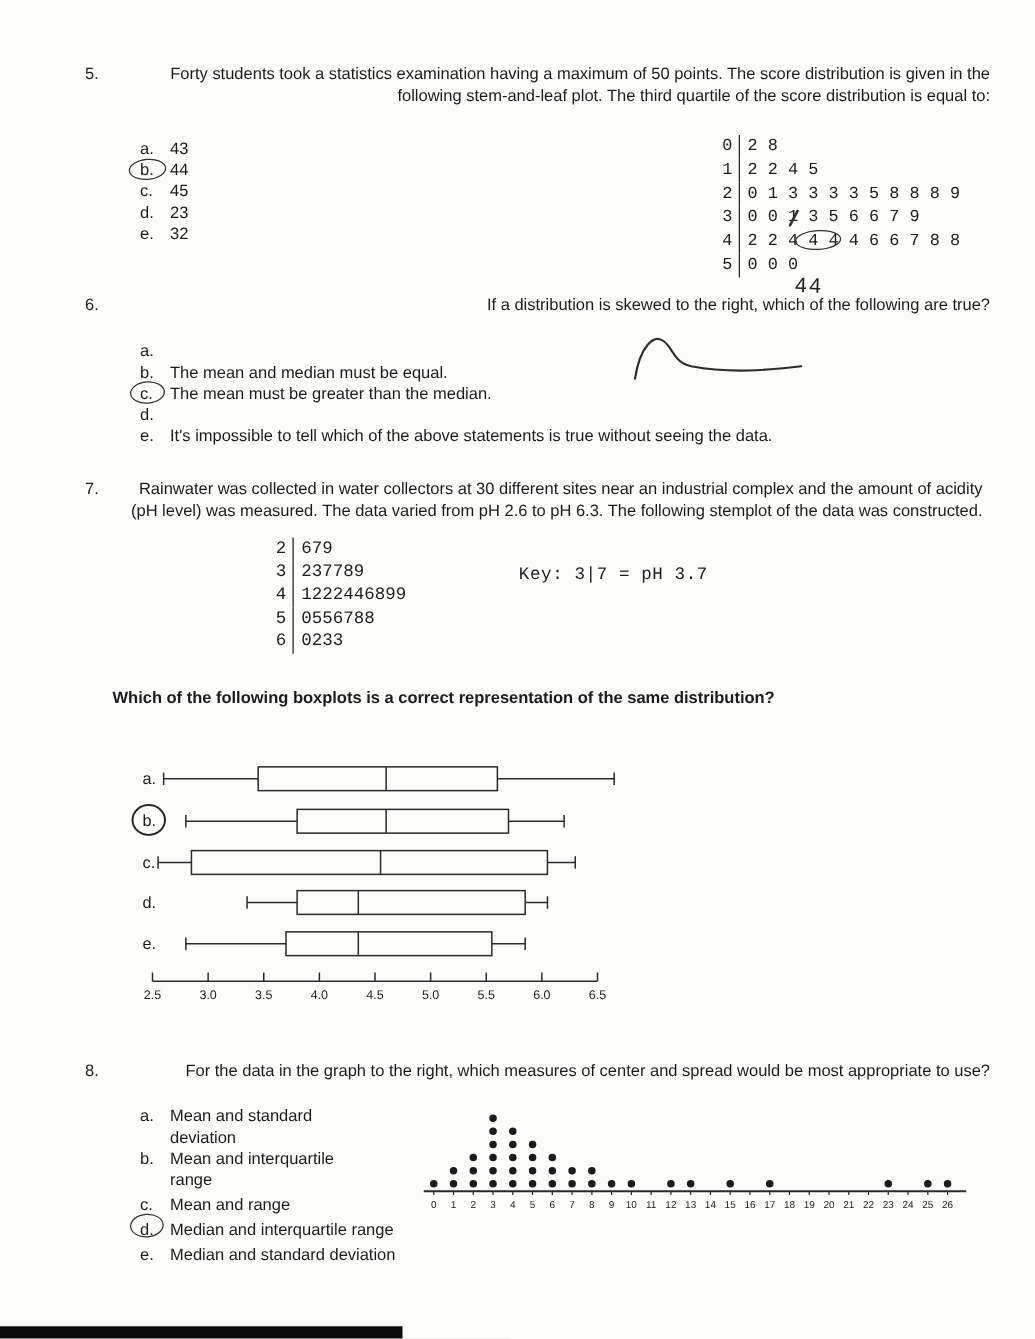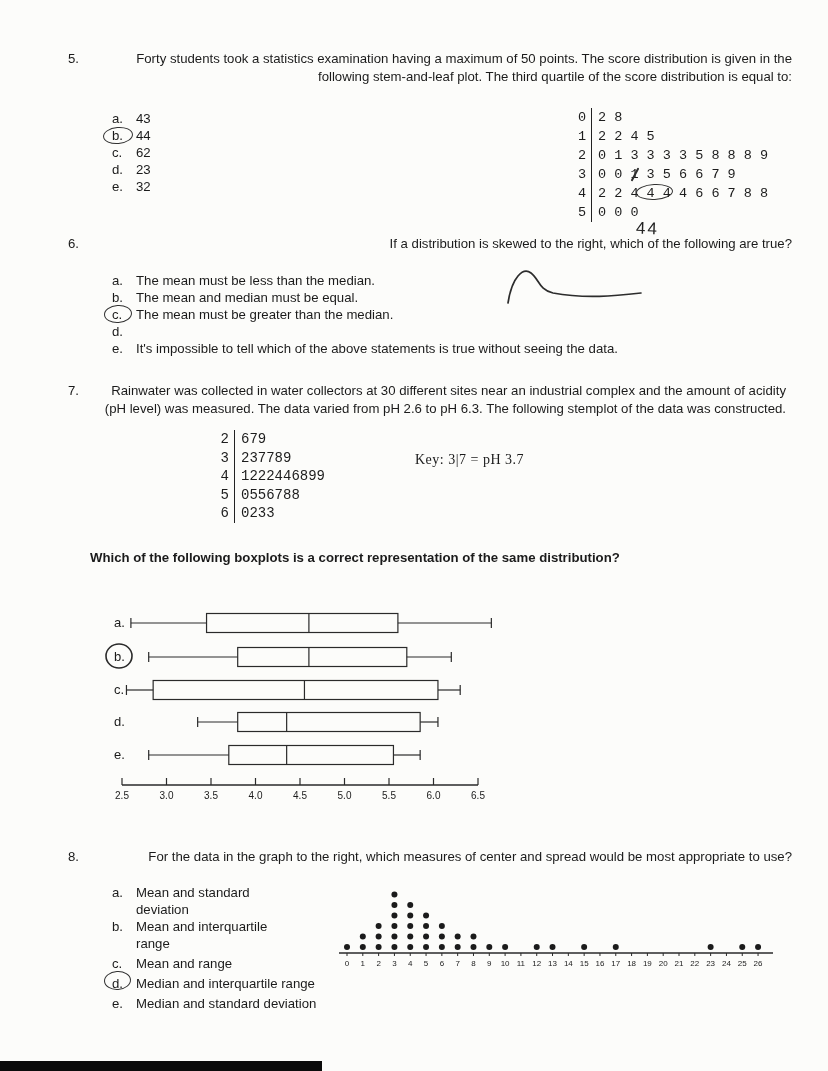--- a/index.html
+++ b/index.html
@@ -18,21 +18,21 @@
   .opt-row  { display:flex; }
   .opt-letter { flex:0 0 16px; }
   .opt-text { margin-left:8px; }
 
   .stemplot { position:absolute; font-family:"Liberation Mono","DejaVu Sans Mono",monospace; color:#1d1d1d; }
   .stem-row { display:flex; }
   .stem { width:16px; text-align:right; padding-right:5px; }
   .leaves { border-left:1.4px solid #222; padding-left:6px; white-space:pre; }
   .q5-plot { left:575px; top:108px; font-size:13.5px; line-height:19px; font-weight:500; }
   .q7-plot { left:218px; top:430px; font-size:14px; line-height:18.5px; font-weight:500; }
-  .stem-key { position:absolute; left:415px; top:452px; font-family:Liberation Serif, serif; font-size:14px; letter-spacing:0.5px; }
+  .stem-key { position:absolute; left:415px; top:452px; font-family:Liberation Mono, monospace; font-size:14px; letter-spacing:0.5px; }
 
   .hand-circle { position:absolute; border:1.7px solid #303030; border-radius:50%; }
   .hand-slash  { position:absolute; width:2px; height:15px; background:#303030; border-radius:2px; transform:rotate(28deg); }
   .handwritten { position:absolute; font-size:17px; color:#222; letter-spacing:2px; transform:rotate(2deg); }
 
   .figure { position:absolute; }
   svg { font-family:"Liberation Sans", sans-serif; display:block; }
 
   .scan-bar { position:absolute; left:0; top:1061px; width:322px; height:10px; background:#0b0b0b; }
   .bp-question { position:absolute; left:90px; top:550px; width:660px; font-size:13.2px;font-weight:bold; }
@@ -51,21 +51,21 @@
     <div class="opt-row">
       <span class="opt-letter">a.</span>
       <span class="opt-text">43</span>
     </div>
     <div class="opt-row">
       <span class="opt-letter">b.</span>
       <span class="opt-text">44</span>
     </div>
     <div class="opt-row">
       <span class="opt-letter">c.</span>
-      <span class="opt-text">62</span>
+      <span class="opt-text">45</span>
     </div>
     <div class="opt-row">
       <span class="opt-letter">d.</span>
       <span class="opt-text">23</span>
     </div>
     <div class="opt-row">
       <span class="opt-letter">e.</span>
       <span class="opt-text">32</span>
     </div>
   </div>
@@ -104,21 +104,20 @@
   <div class="handwritten" style="left:636px; top:219px;">44</div>
 
   <div class="q-head" style="left:68px; top:235px; width:724px;">
     <span class="q-num">6.</span>
     <span class="q-text">If a distribution is skewed to the right, which of the following are true?</span>
   </div>
 
   <div class="opt-list" style="left:112px; top:272px; width:560px;">
     <div class="opt-row">
       <span class="opt-letter">a.</span>
-      <span class="opt-text">The mean must be less than the median.</span>
     </div>
     <div class="opt-row">
       <span class="opt-letter">b.</span>
       <span class="opt-text">The mean and median must be equal.</span>
     </div>
     <div class="opt-row">
       <span class="opt-letter">c.</span>
       <span class="opt-text">The mean must be greater than the median.</span>
     </div>
     <div class="opt-row">

